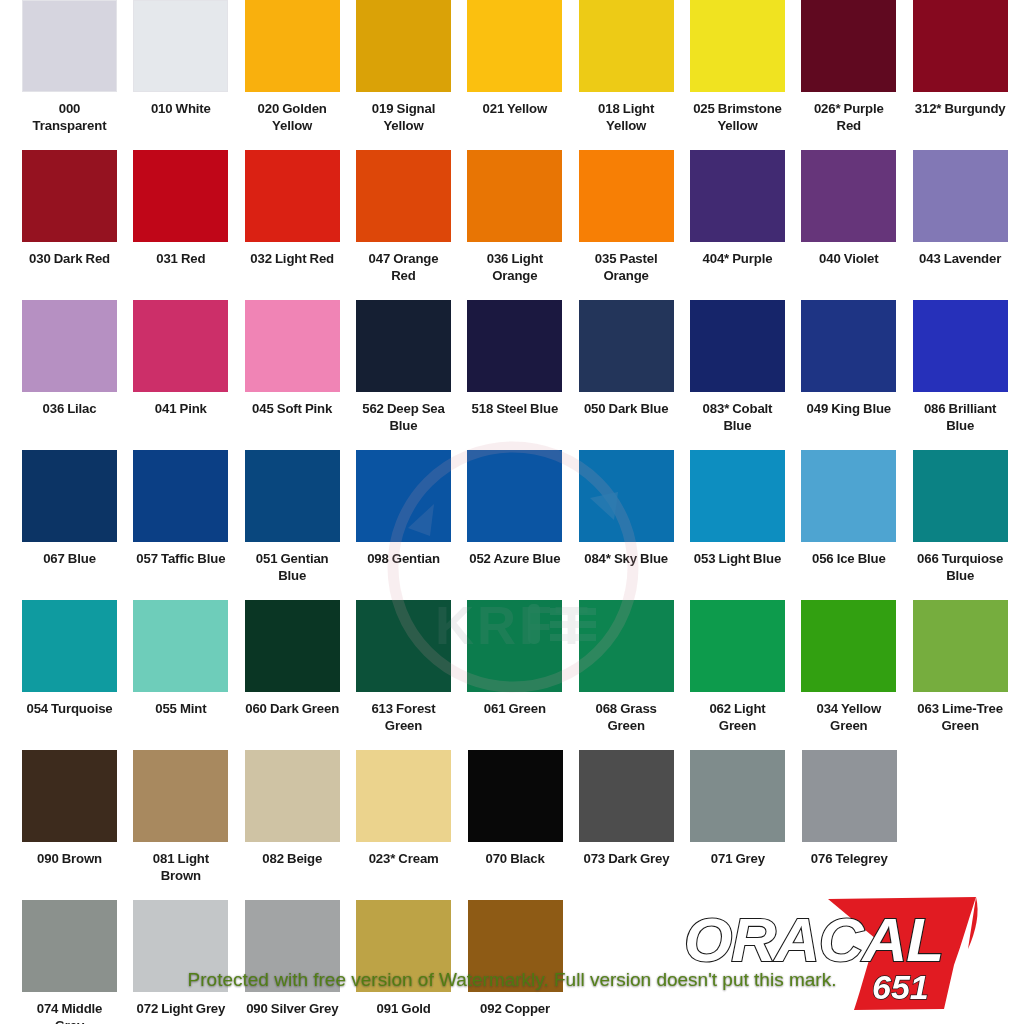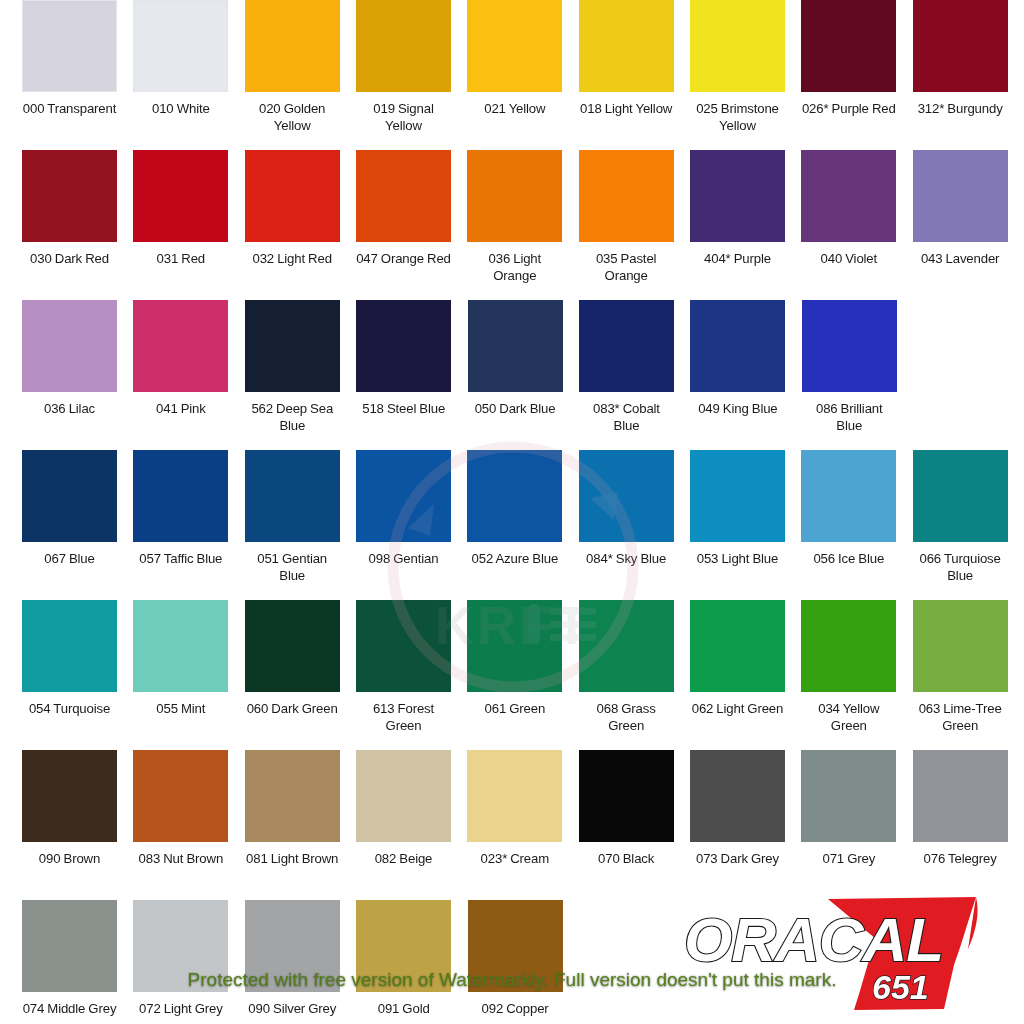--- a/index.html
+++ b/index.html
@@ -55,20 +55,21 @@
   .cell-label {
     width: 95px;
     margin-top: 8px;
     font-size: 13.2px;
     line-height: 17px;
     color: #1b1b1b;
     text-align: center;
     font-family: "Liberation Sans", sans-serif;
     letter-spacing: -0.15px;
     word-spacing: -0.4px;
+    font-weight: bold;
   }
 
   
   #logo {
     position: absolute;
     right: 18px; bottom: 8px;
     width: 330px; height: 125px;
     z-index: 4;
   }
 
@@ -189,20 +190,24 @@
       <div class="row">
         <div class="cell">
           <div class="swatch" style="background: rgb(182, 144, 194);"></div>
           <div class="cell-label">036 Lilac</div>
         </div>
         <div class="cell">
           <div class="swatch" style="background: rgb(204, 47, 105);"></div>
           <div class="cell-label">041 Pink</div>
         </div>
         <div class="cell">
+          <div class="swatch" style="background: rgb(240, 132, 181);"></div>
+          <div class="cell-label">045 Soft Pink</div>
+        </div>
+        <div class="cell">
           <div class="swatch" style="background: rgb(21, 31, 51);"></div>
           <div class="cell-label">562 Deep Sea Blue</div>
         </div>
         <div class="cell">
           <div class="swatch" style="background: rgb(27, 24, 64);"></div>
           <div class="cell-label">518 Steel Blue</div>
         </div>
         <div class="cell">
           <div class="swatch" style="background: rgb(35, 53, 90);"></div>
           <div class="cell-label">050 Dark Blue</div>
@@ -293,24 +298,20 @@
         </div>
         <div class="cell">
           <div class="swatch" style="background: rgb(118, 173, 62);"></div>
           <div class="cell-label">063 Lime-Tree Green</div>
         </div>
       </div>
       <div class="row">
         <div class="cell">
           <div class="swatch" style="background: rgb(61, 43, 29);"></div>
           <div class="cell-label">090 Brown</div>
-        </div>
-        <div class="cell">
-          <div class="swatch" style="background: rgb(181, 84, 29);"></div>
-          <div class="cell-label">083 Nut Brown</div>
         </div>
         <div class="cell">
           <div class="swatch" style="background: rgb(168, 137, 95);"></div>
           <div class="cell-label">081 Light Brown</div>
         </div>
         <div class="cell">
           <div class="swatch" style="background: rgb(207, 195, 164);"></div>
           <div class="cell-label">082 Beige</div>
         </div>
         <div class="cell">

